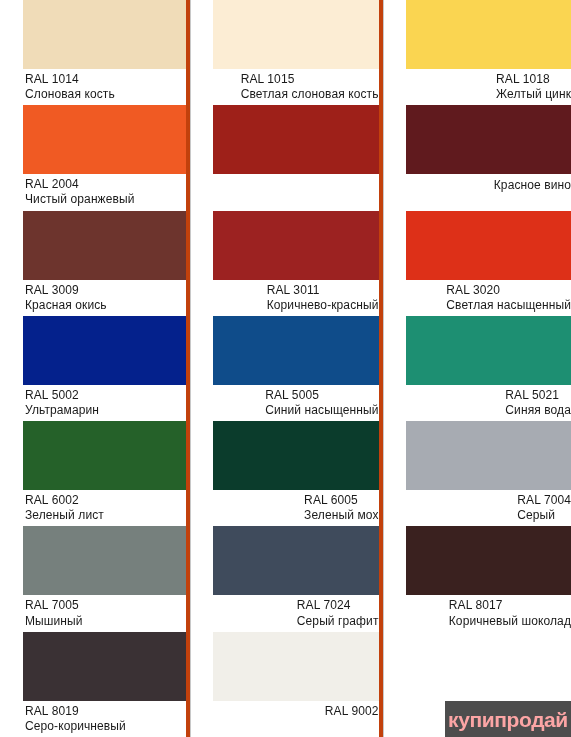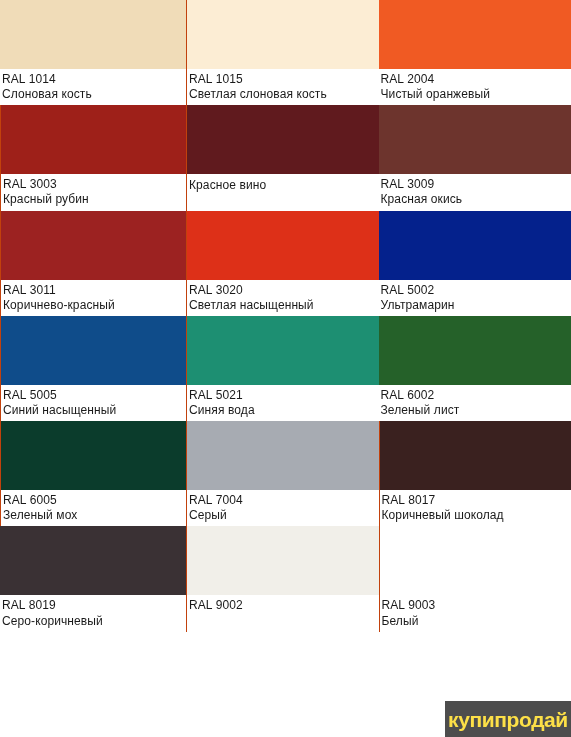--- a/index.html
+++ b/index.html
@@ -35,25 +35,27 @@
     background: #ffffff;
   }
 
   .cell {
     position: relative;
     display: flex;
     flex-direction: column;
     overflow: hidden;
     background: #ffffff;
     box-sizing: border-box;
+    padding-left: 23px;
   }
   
   .cell.col-2, .cell.col-3 {
-    border-left: 1px solid #c2410c;
+    border-left: 4px solid #c2410c;
     box-shadow: inset 1px 0 0 #c8c8c8;
+    align-items: flex-end;
   }
 
   .swatch {
     flex: 0 0 69px;
     height: 69px;
     width: 100%;
     display: block;
   }
 
   .label {
@@ -88,21 +90,21 @@
     bottom: 0;
     width: 126px;
     height: 36px;
     background: #4d4d4d;
     display: flex;
     align-items: center;
     justify-content: center;
     overflow: hidden;
   }
   .watermark-text {
-    color: #fde047;
+    color: #fca5a5;
     font-family: "Liberation Sans", sans-serif;
     font-weight: bold;
     font-size: 21px;
     letter-spacing: -0.4px;
     line-height: 1;
     white-space: nowrap;
   }
 </style>
 </head>
 <body>
@@ -116,33 +118,36 @@
           <span class="name">Слоновая кость</span>
         </div>
       </div>
       <div class="cell col-2">
         <div class="swatch" style="background: rgb(252, 237, 212);"></div>
         <div class="label">
           <span class="code">RAL 1015</span>
           <span class="name">Светлая слоновая кость</span>
         </div>
       </div>
+      <div class="cell col-3">
+        <div class="swatch" style="background: rgb(250, 213, 81);"></div>
+        <div class="label">
+          <span class="code">RAL 1018</span>
+          <span class="name">Желтый цинк</span>
+        </div>
+      </div>
       <div class="cell col-1">
         <div class="swatch" style="background: rgb(240, 90, 35);"></div>
         <div class="label">
           <span class="code">RAL 2004</span>
           <span class="name">Чистый оранжевый</span>
         </div>
       </div>
       <div class="cell col-2">
         <div class="swatch" style="background: rgb(158, 32, 25);"></div>
-        <div class="label">
-          <span class="code">RAL 3003</span>
-          <span class="name">Красный рубин</span>
-        </div>
       </div>
       <div class="cell col-3">
         <div class="swatch" style="background: rgb(96, 26, 30);"></div>
         <div class="label">
           <span class="name">Красное вино</span>
         </div>
       </div>
       <div class="cell col-1">
         <div class="swatch" style="background: rgb(109, 52, 45);"></div>
         <div class="label">
@@ -197,20 +202,34 @@
         <div class="label">
           <span class="code">RAL 6005</span>
           <span class="name">Зеленый мох</span>
         </div>
       </div>
       <div class="cell col-3">
         <div class="swatch" style="background: rgb(167, 171, 178);"></div>
         <div class="label">
           <span class="code">RAL 7004</span>
           <span class="name">Серый</span>
+        </div>
+      </div>
+      <div class="cell col-1">
+        <div class="swatch" style="background: rgb(118, 128, 125);"></div>
+        <div class="label">
+          <span class="code">RAL 7005</span>
+          <span class="name">Мышиный</span>
+        </div>
+      </div>
+      <div class="cell col-2">
+        <div class="swatch" style="background: rgb(63, 75, 92);"></div>
+        <div class="label">
+          <span class="code">RAL 7024</span>
+          <span class="name">Серый графит</span>
         </div>
       </div>
       <div class="cell col-3">
         <div class="swatch" style="background: rgb(58, 33, 31);"></div>
         <div class="label">
           <span class="code">RAL 8017</span>
           <span class="name">Коричневый шоколад</span>
         </div>
       </div>
       <div class="cell col-1">

